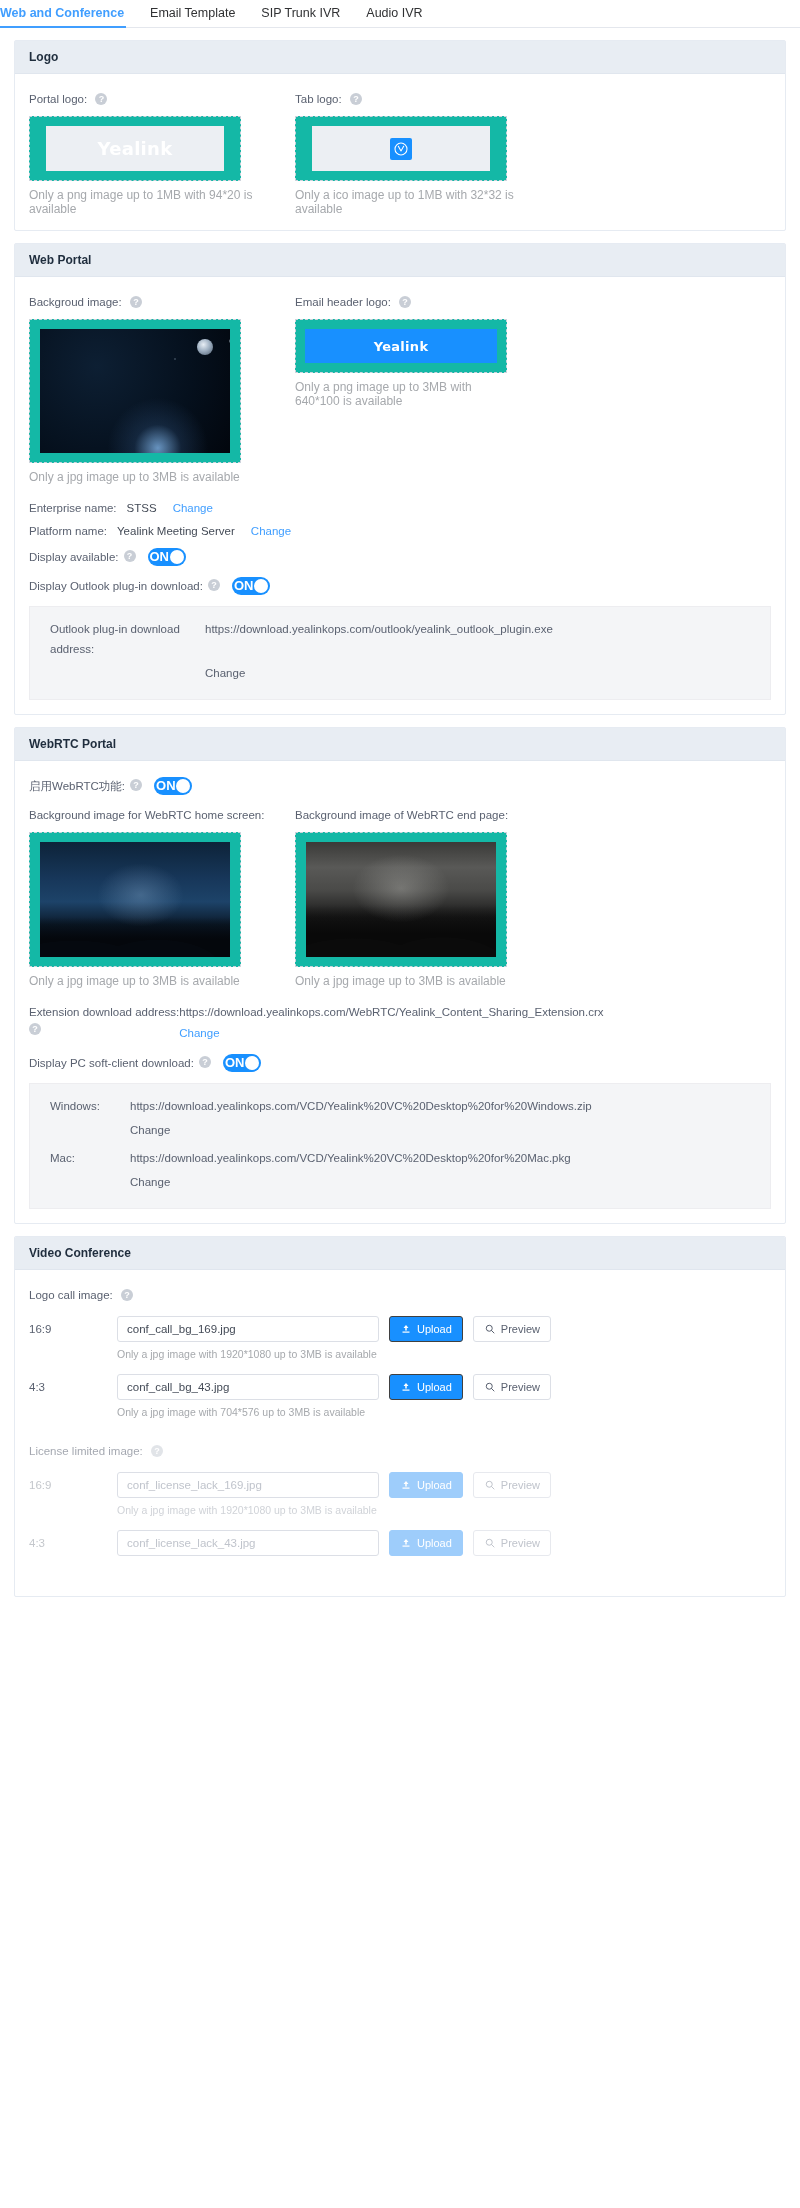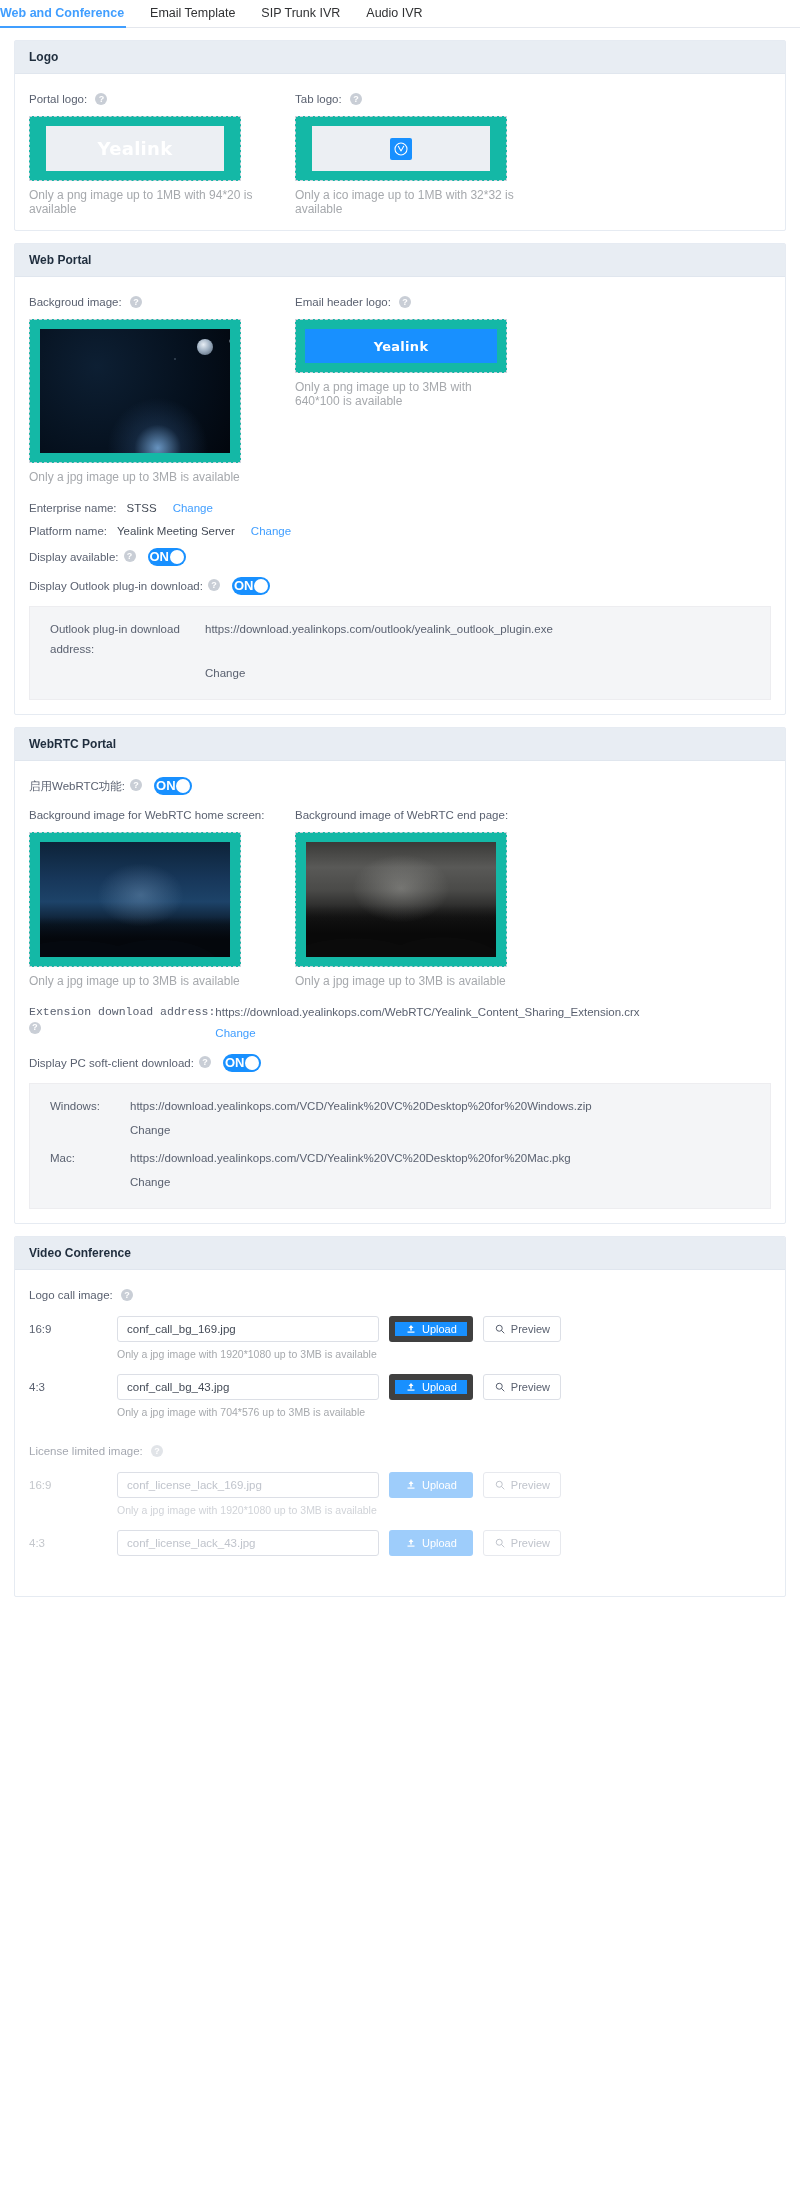--- a/index.html
+++ b/index.html
@@ -263,21 +263,21 @@
     border-radius:3px;
     display:inline-flex;
     align-items:center;
     justify-content:center;
     font-size:11px;
     padding:0 10px;
     margin-left:10px;
     cursor:pointer;
     white-space:nowrap;
   }
-  .btn-primary { background:#1890ff; color:#fff; border:6px solid #404040; }
+  .btn-primary { background:#1890ff; color:#fff; border:1px solid #404040; }
   .btn-primary.dim { background:#9ecdfb; border-color:#9ecdfb; }
   .btn-default { background:#fff; color:#5a6170; border:1px solid #dcdfe6; }
   .btn-default.dim { color:#c0c4cc; border-color:#e7e9ee; }
   .btn svg { margin-right:5px; }
   .vhint { font-size:10.5px; color:#a6a9ad; margin-top:6px; }
   .vhint.dim { color:#d0d3d8; }
   .fade { opacity:.55; }
 
   .clip-bottom { overflow:hidden; }
 </style>
@@ -433,21 +433,21 @@
           <div class="dropzone" style="width:212px;margin-top:8px;">
             <div class="photo photo-dark"></div>
           </div>
           <div class="hint">Only a jpg image up to 3MB is available</div>
         </div>
       </div>
 
       <div style="height:14px;"></div>
 
       <div class="row">
-        <div style="flex:0 0 150px;font-family:Liberation Mono, monospace;">
+        <div style="flex:0 0 150px;">
           <div class="field-label" style="line-height:20px;">Extension download address:</div>
           <span class="help-icon" style="margin-left:0;">?</span>
         </div>
         <div style="flex:1 1 auto;">
           <div class="field-label" style="white-space:normal;word-break:break-all;line-height:20px;">https://download.yealinkops.com/WebRTC/Yealink_Content_Sharing_Extension.crx</div>
           <div class="link" style="line-height:22px;">Change</div>
         </div>
       </div>
 
       <div class="setrow" style="margin-top:10px;">

